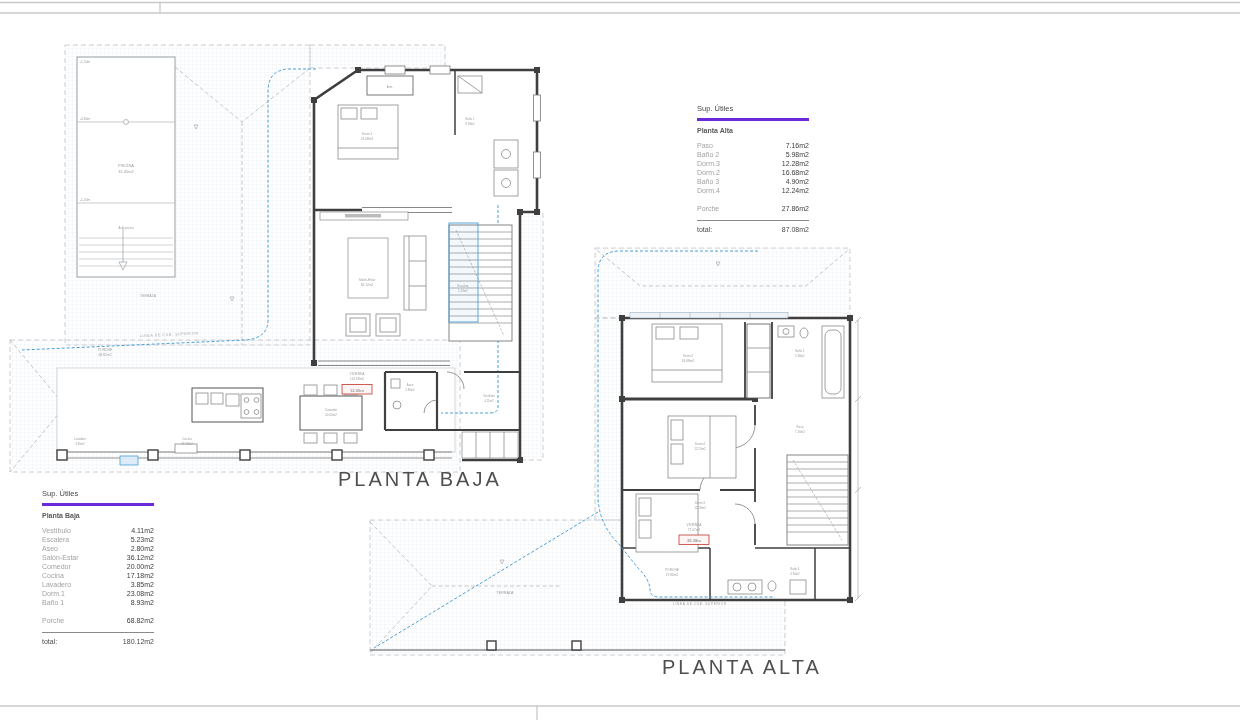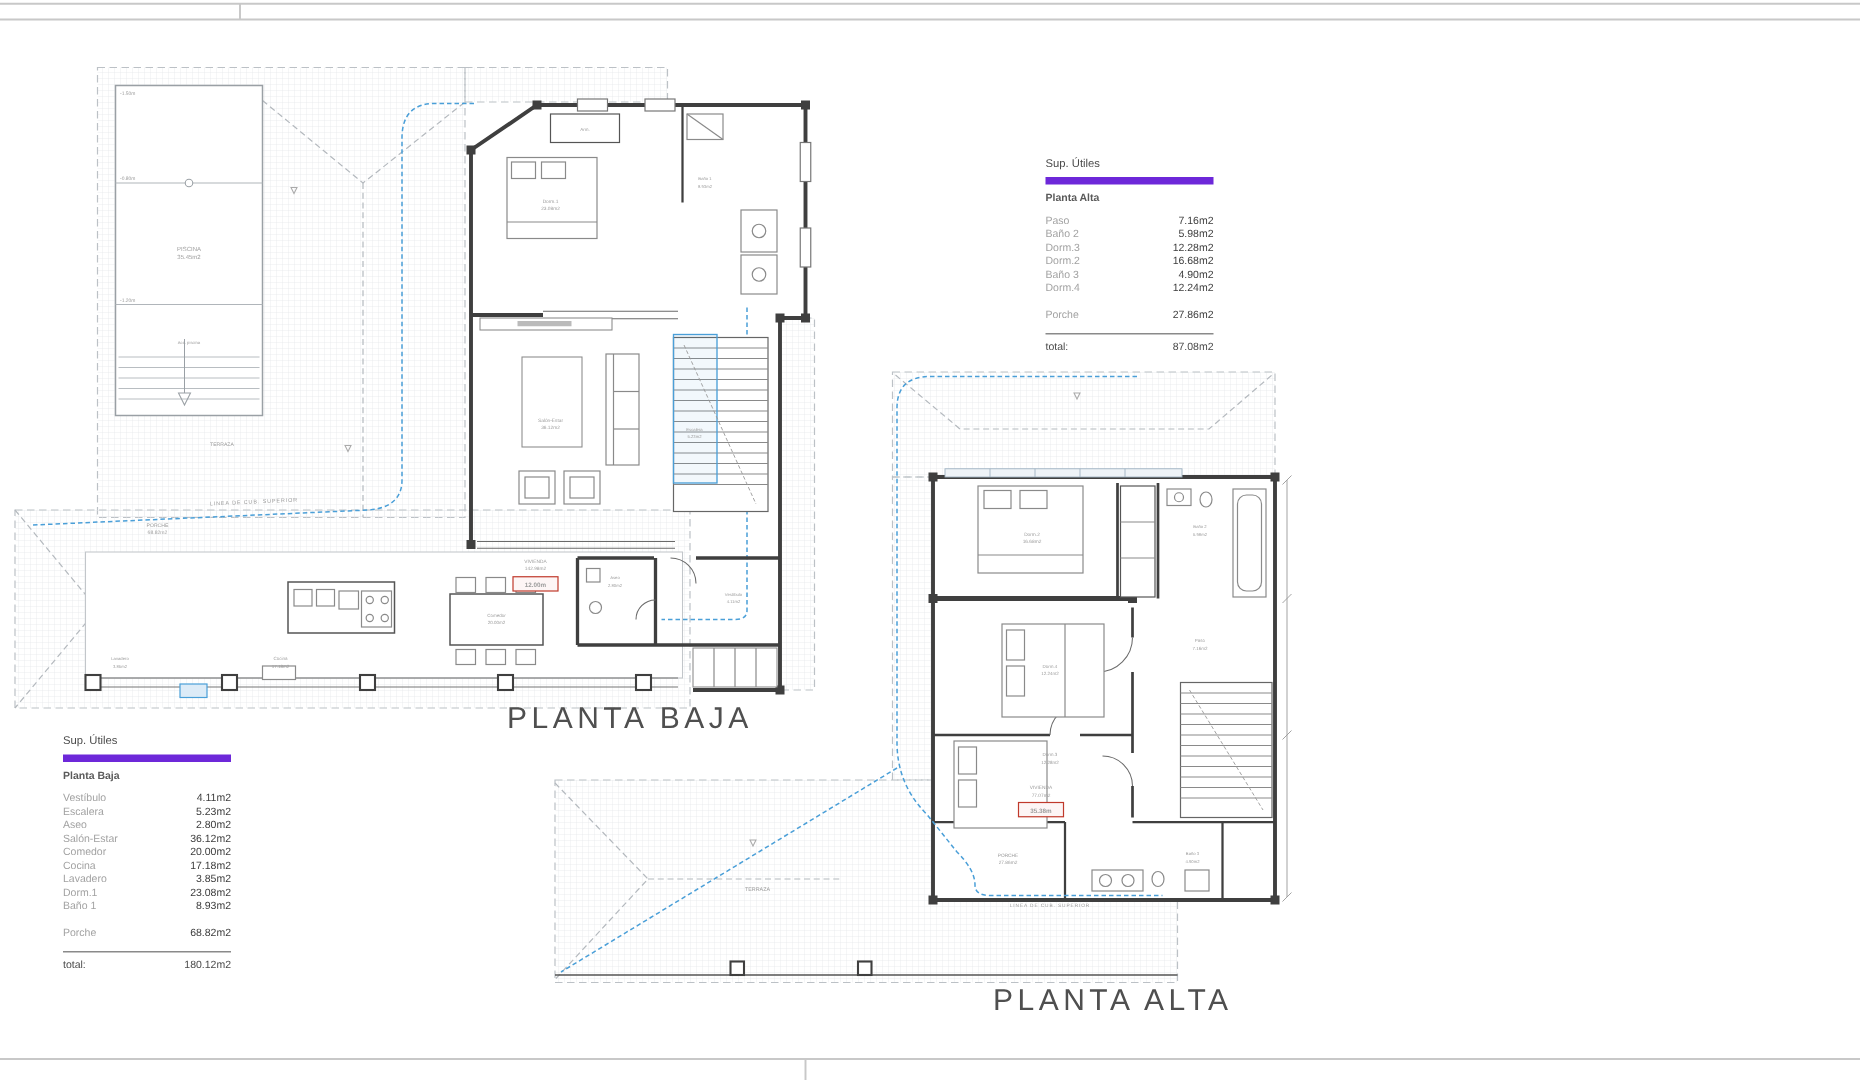--- a/index.html
+++ b/index.html
@@ -3,21 +3,21 @@
 <meta charset="utf-8">
 <style>
   html,body{margin:0;padding:0;background:#fff;}
   .sheet{position:relative;width:1240px;height:720px;background:#fff;overflow:hidden;
          font-family:"Liberation Sans",sans-serif;}
   .sheet svg{position:absolute;left:0;top:0;}
   svg text{font-family:"Liberation Sans",sans-serif;fill:#9c9c9c;}
   .plan-title{position:absolute;font-size:20px;letter-spacing:3px;color:#4f4f4f;
               font-family:"Liberation Sans",sans-serif;white-space:nowrap;}
   .tbl{position:absolute;font-size:7px;line-height:9px;color:#3d3d3d;}
-  .tbl .hdr{font-size:7.5px;color:#4a4a4a;padding-bottom:5px;border-bottom:5px solid #6d28d9;margin-bottom:5px;}
+  .tbl .hdr{font-size:7.5px;color:#4a4a4a;padding-bottom:5px;border-bottom:3px solid #6d28d9;margin-bottom:5px;}
   .tbl .sub{font-weight:bold;color:#5a5a5a;margin-bottom:6px;}
   .tbl .row{display:flex;justify-content:space-between;}
   .tbl .row .n{color:#a2a2a2;}
   .tbl .row.porche{margin-top:9px;}
   .tbl .total{display:flex;justify-content:space-between;margin-top:7px;border-top:1px solid #8a8a8a;
               padding-top:4px;color:#4a4a4a;}
 </style>
 </head>
 <body>
 

